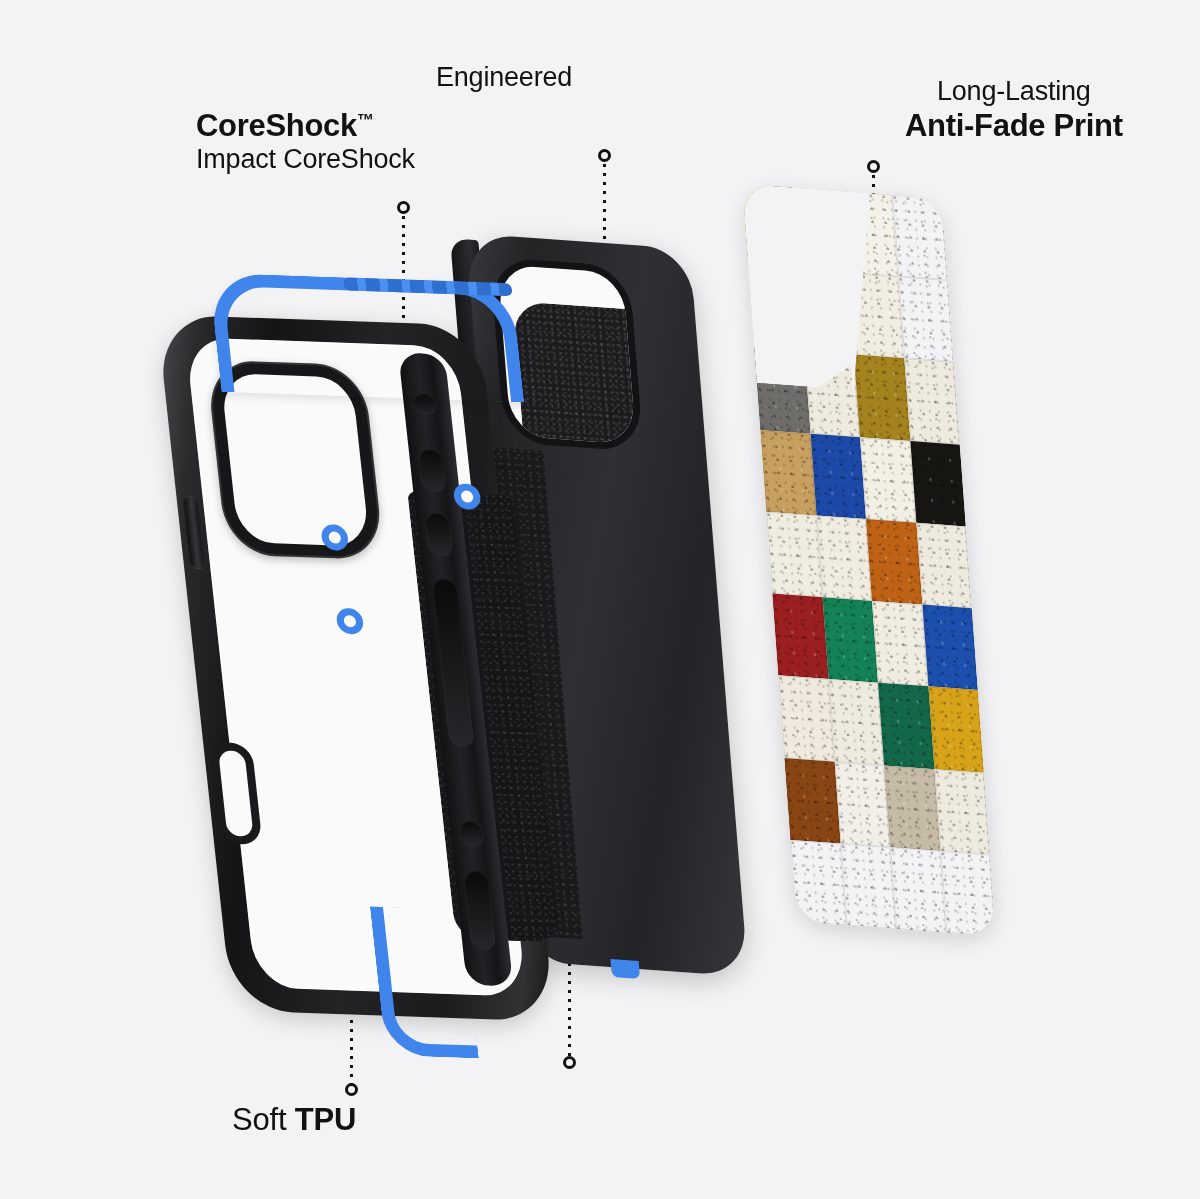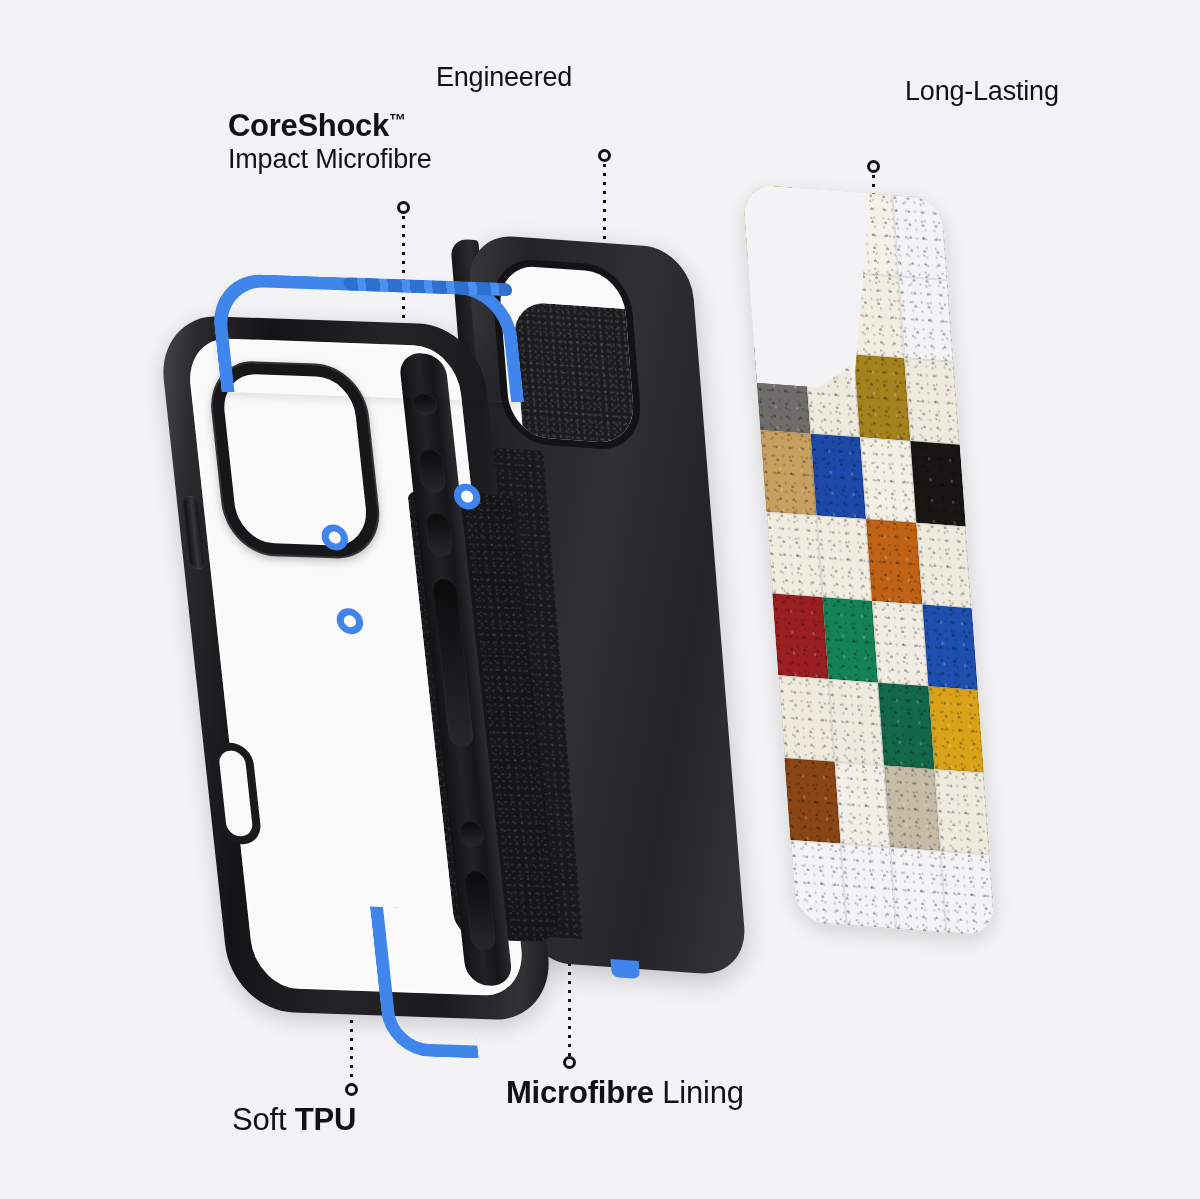--- a/index.html
+++ b/index.html
@@ -24,21 +24,21 @@
   .callout {
     position: absolute;
     color: #111214;
     line-height: 1.17;
     white-space: nowrap;
   }
   .callout .line1 { font-weight: 400; font-size: 27px; letter-spacing: -0.2px; }
   .callout .line2 { font-weight: 700; font-size: 31px; letter-spacing: -0.3px; }
   .callout .inline { font-size: 31px; letter-spacing: -0.2px; }
   .callout .inline b { font-weight: 700; }
-  .callout.l1 { left: 196px; top: 108px; margin-left: 32px; }
+  .callout.l1 { left: 196px; top: 108px; }
   .callout.l2 { left: 436px; top: 62px; text-align: center; }
   .callout.l3 { left: 868px; top: 76px; text-align: center; margin-left: 37px; }
   .callout.l4 { left: 232px; top: 1102px; text-align: center; }
   .callout.l5 { left: 506px; top: 1075px; }
   .tm { font-size: 17px; vertical-align: 10px; font-weight: 700; }
 
   
   .leader {
     position: absolute;
     width: 3px;
@@ -316,38 +316,36 @@
     z-index: 3;
   }
 </style>
 </head>
 <body>
 
 <div class="stage">
 
   <div class="callout l1">
     <div class="line2"><span>CoreShock</span><span class="tm">™</span></div>
-    <div class="line1">Impact Microfibre</div>
+    <div class="line1">Impact CoreShock</div>
   </div>
 
   <div class="callout l2">
     <div class="line1">Engineered</div>
   </div>
 
   <div class="callout l3">
     <div class="line1">Long-Lasting</div>
+    <div class="line2">Anti-Fade Print</div>
   </div>
 
   <div class="callout l4">
     <div class="inline"><span>Soft </span><b>TPU</b></div>
   </div>
 
-  <div class="callout l5">
-    <div class="inline"><b>Microfibre</b><span> Lining</span></div>
-  </div>
 
   <div class="leader top" style="left:402px; top:207px; height:118px;">
     <div class="dots"></div>
     <div class="ring"></div>
   </div>
 
   <div class="leader top" style="left:603px; top:155px; height:100px;">
     <div class="dots"></div>
     <div class="ring"></div>
   </div>

